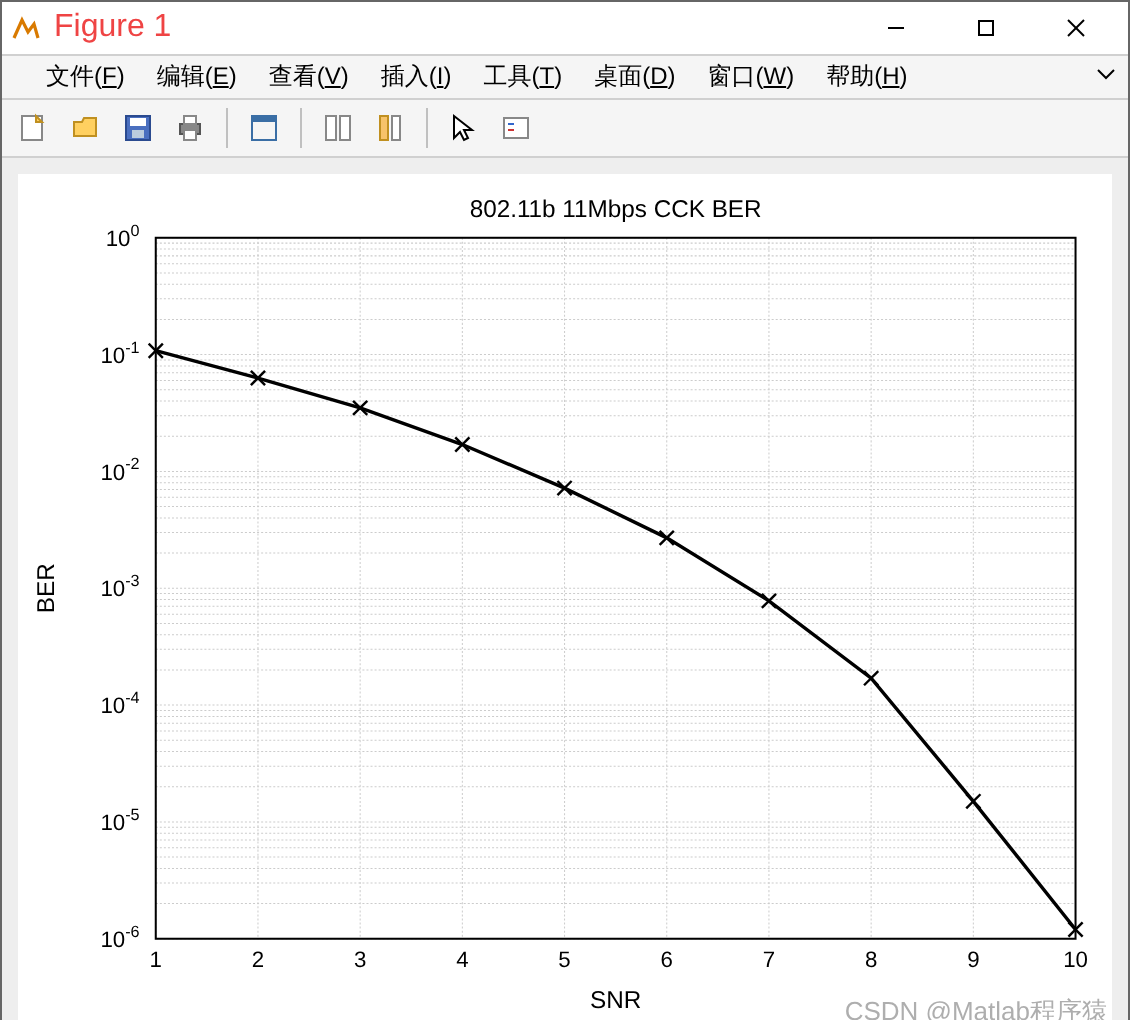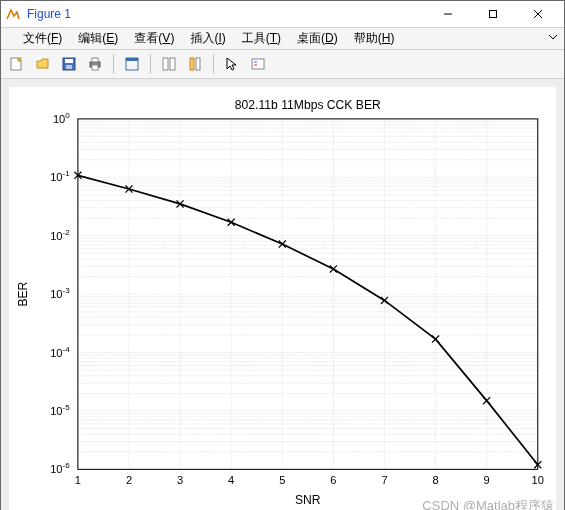--- a/index.html
+++ b/index.html
@@ -1,20 +1,20 @@
 <!DOCTYPE html>
 <html><head>
 <meta charset="utf-8">
 <style>
   * { box-sizing: border-box; margin: 0; padding: 0; }
   html, body { width: 565px; height: 510px; font-family: "Microsoft YaHei", "Segoe UI", sans-serif; font-size: 12px; background: #f0f0f0; overflow: hidden; }
   .window { position: relative; width: 565px; height: 510px; background: #fff; border: 1px solid #666; display: flex; flex-direction: column; }
   .titlebar { height: 28px; background: #fff; display: flex; align-items: center; padding: 0 4px; border-bottom: 1px solid #d0d0d0; }
   .titlebar .icon { width: 16px; height: 16px; margin-right: 6px; display: inline-flex; align-items: center; justify-content: center; }
-  .titlebar .title { flex: 1; font-size: 12px; color: #1d4ed8; }
+  .titlebar .title { flex: 1; font-size: 16px; color: #ef4444; }
   .winbtns { display: flex; gap: 0; }
   .winbtn { width: 45px; height: 26px; display: flex; align-items: center; justify-content: center; background: #fff; cursor: default; }
   .winbtn svg { width: 10px; height: 10px; }
   .menubar { height: 24px; display: flex; align-items: center; padding: 0 16px; gap: 4px; border-bottom: 1px solid #d0d0d0; background: #f5f5f5; position: relative; }
   .menuitem { padding: 2px 6px; font-size: 12px; color: #000; cursor: default; }
   .menuitem .ul { text-decoration: underline; }
   .menu-chevron { position: absolute; right: 6px; top: 4px; }
   .toolbar { height: 30px; display: flex; align-items: center; padding: 2px 4px; gap: 2px; background: #f5f5f5; border-bottom: 1px solid #d0d0d0; }
   .tbtn { width: 24px; height: 24px; display: flex; align-items: center; justify-content: center; border: 1px solid transparent; border-radius: 2px; cursor: default; }
   .tsep { width: 1px; height: 20px; background: #c0c0c0; margin: 0 4px; }
@@ -62,20 +62,21 @@
     </div>
   </div>
 
   <div class="menubar">
     <span class="menuitem"><span>文件</span>(<span class="ul">F</span>)</span>
     <span class="menuitem"><span>编辑</span>(<span class="ul">E</span>)</span>
     <span class="menuitem"><span>查看</span>(<span class="ul">V</span>)</span>
     <span class="menuitem"><span>插入</span>(<span class="ul">I</span>)</span>
     <span class="menuitem"><span>工具</span>(<span class="ul">T</span>)</span>
     <span class="menuitem"><span>桌面</span>(<span class="ul">D</span>)</span>
+    <span class="menuitem"><span>窗口</span>(<span class="ul">W</span>)</span>
     <span class="menuitem"><span>帮助</span>(<span class="ul">H</span>)</span>
     <span class="menu-chevron"><svg width="10" height="12" viewBox="0 0 10 12">
           <path d="M1 3 L5 7 L9 3" stroke="#000" stroke-width="1" fill="none"></path>
         </svg></span>
   </div>
 
   <div class="toolbar">
     <div class="tbtn">
         <svg width="16" height="16" viewBox="0 0 16 16">
           <rect x="2" y="2" width="10" height="12" fill="#fff" stroke="#888"></rect>

